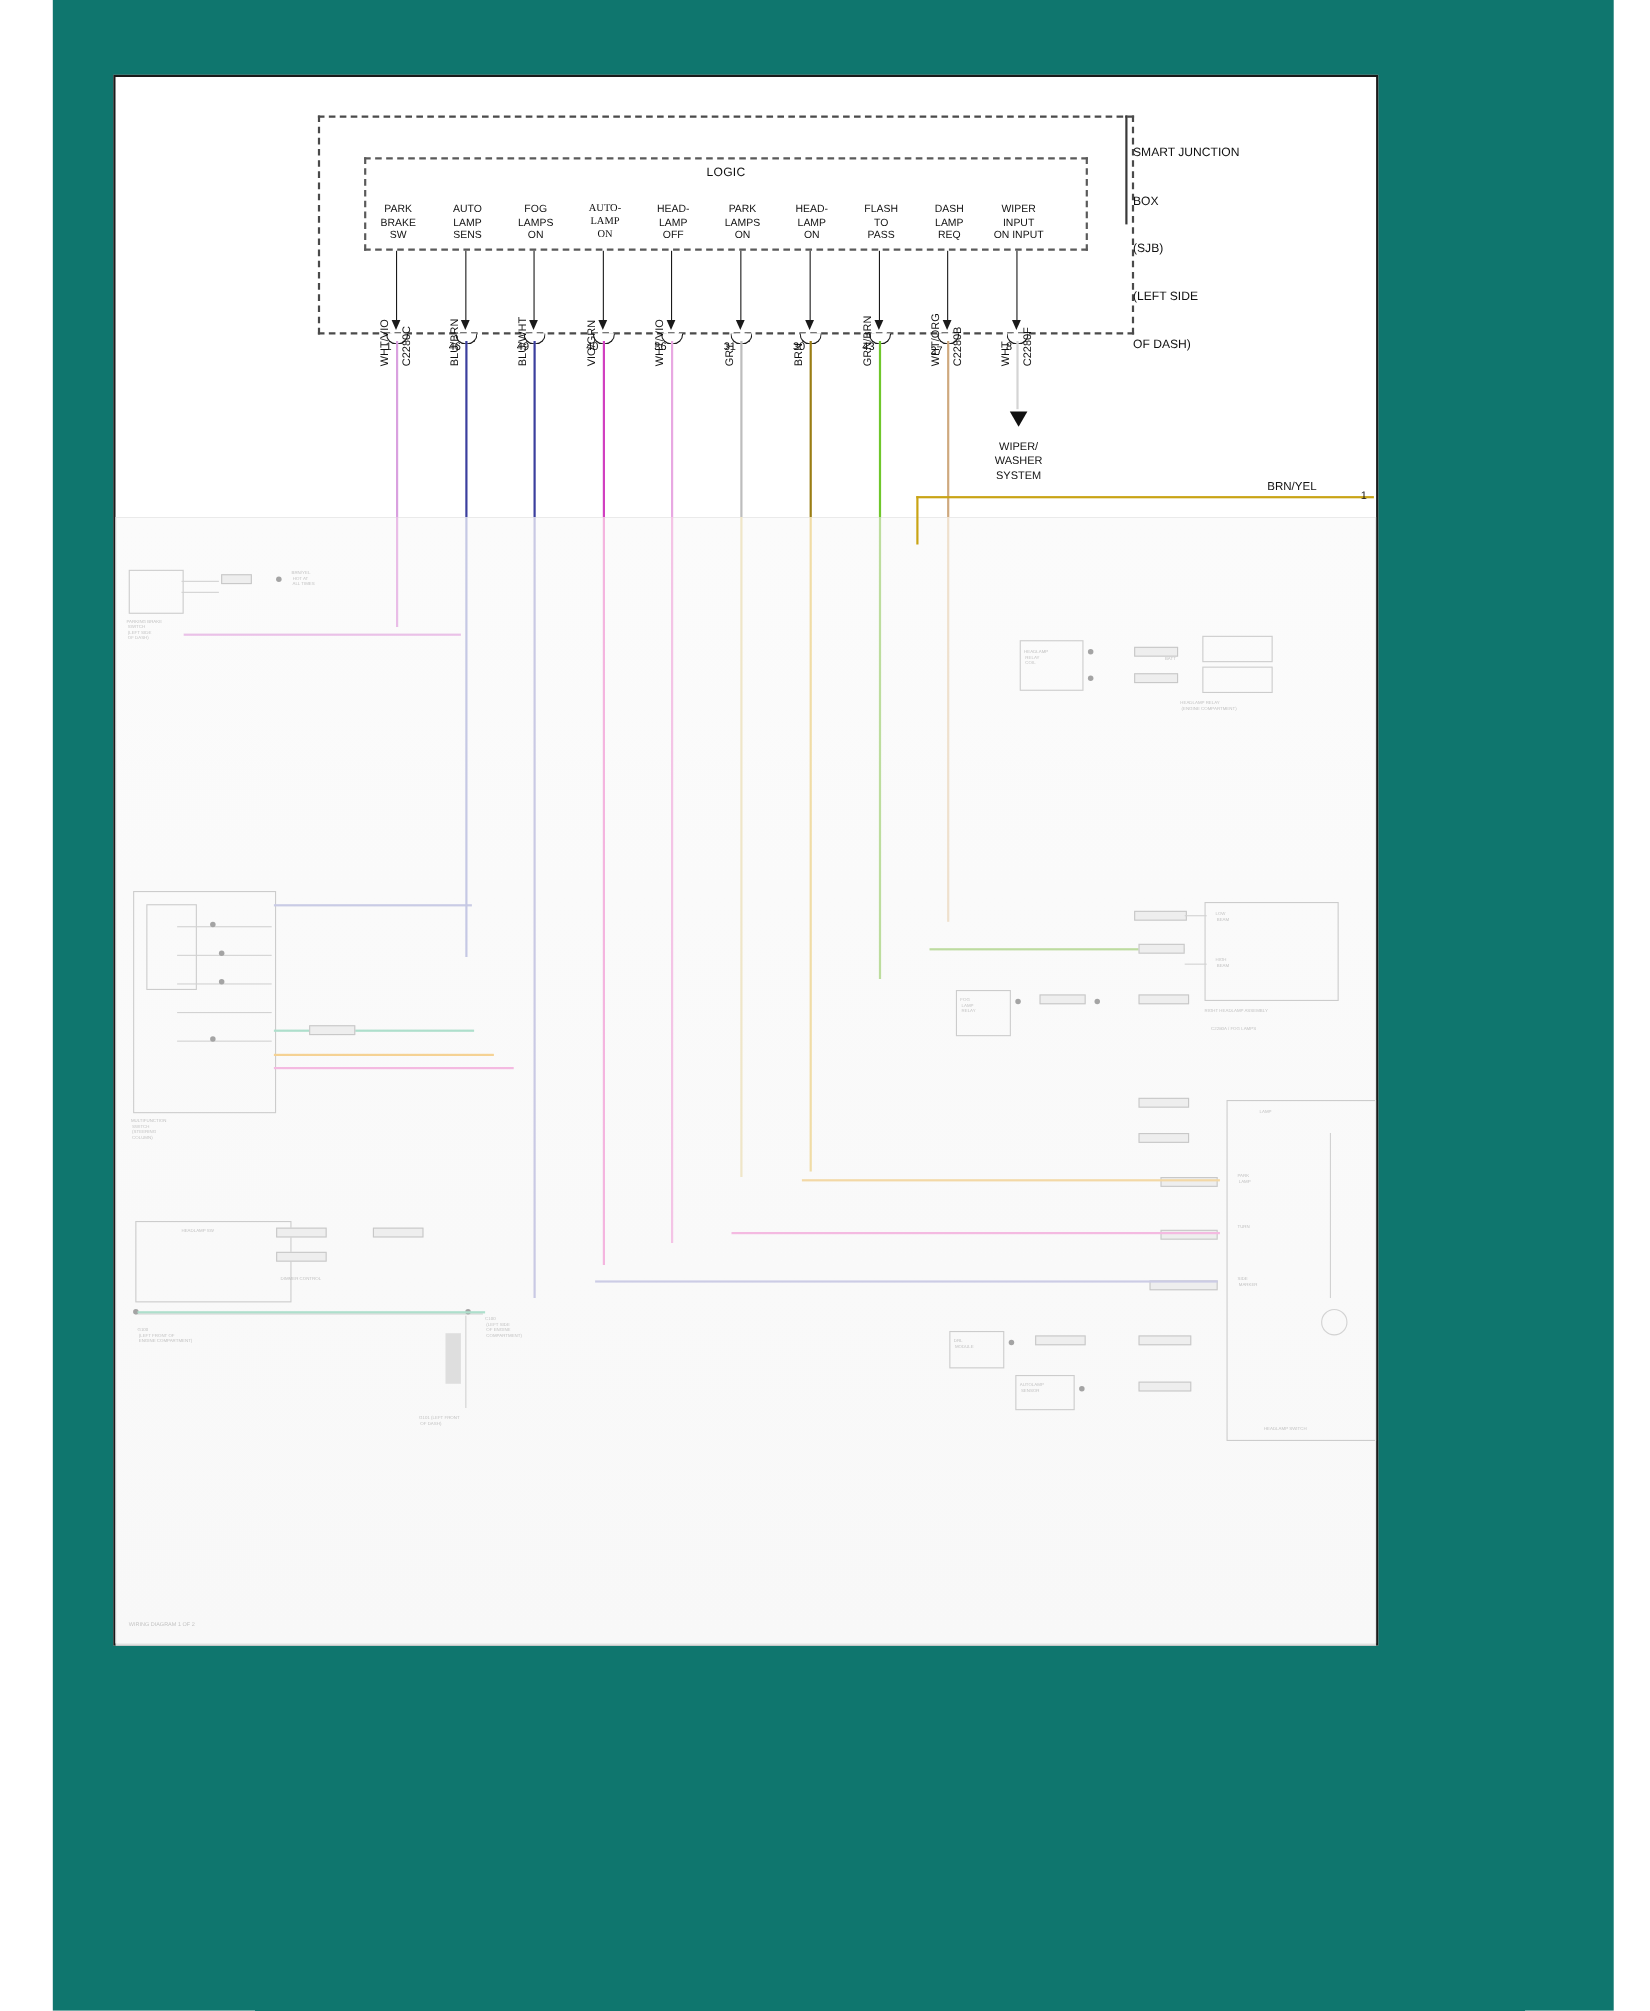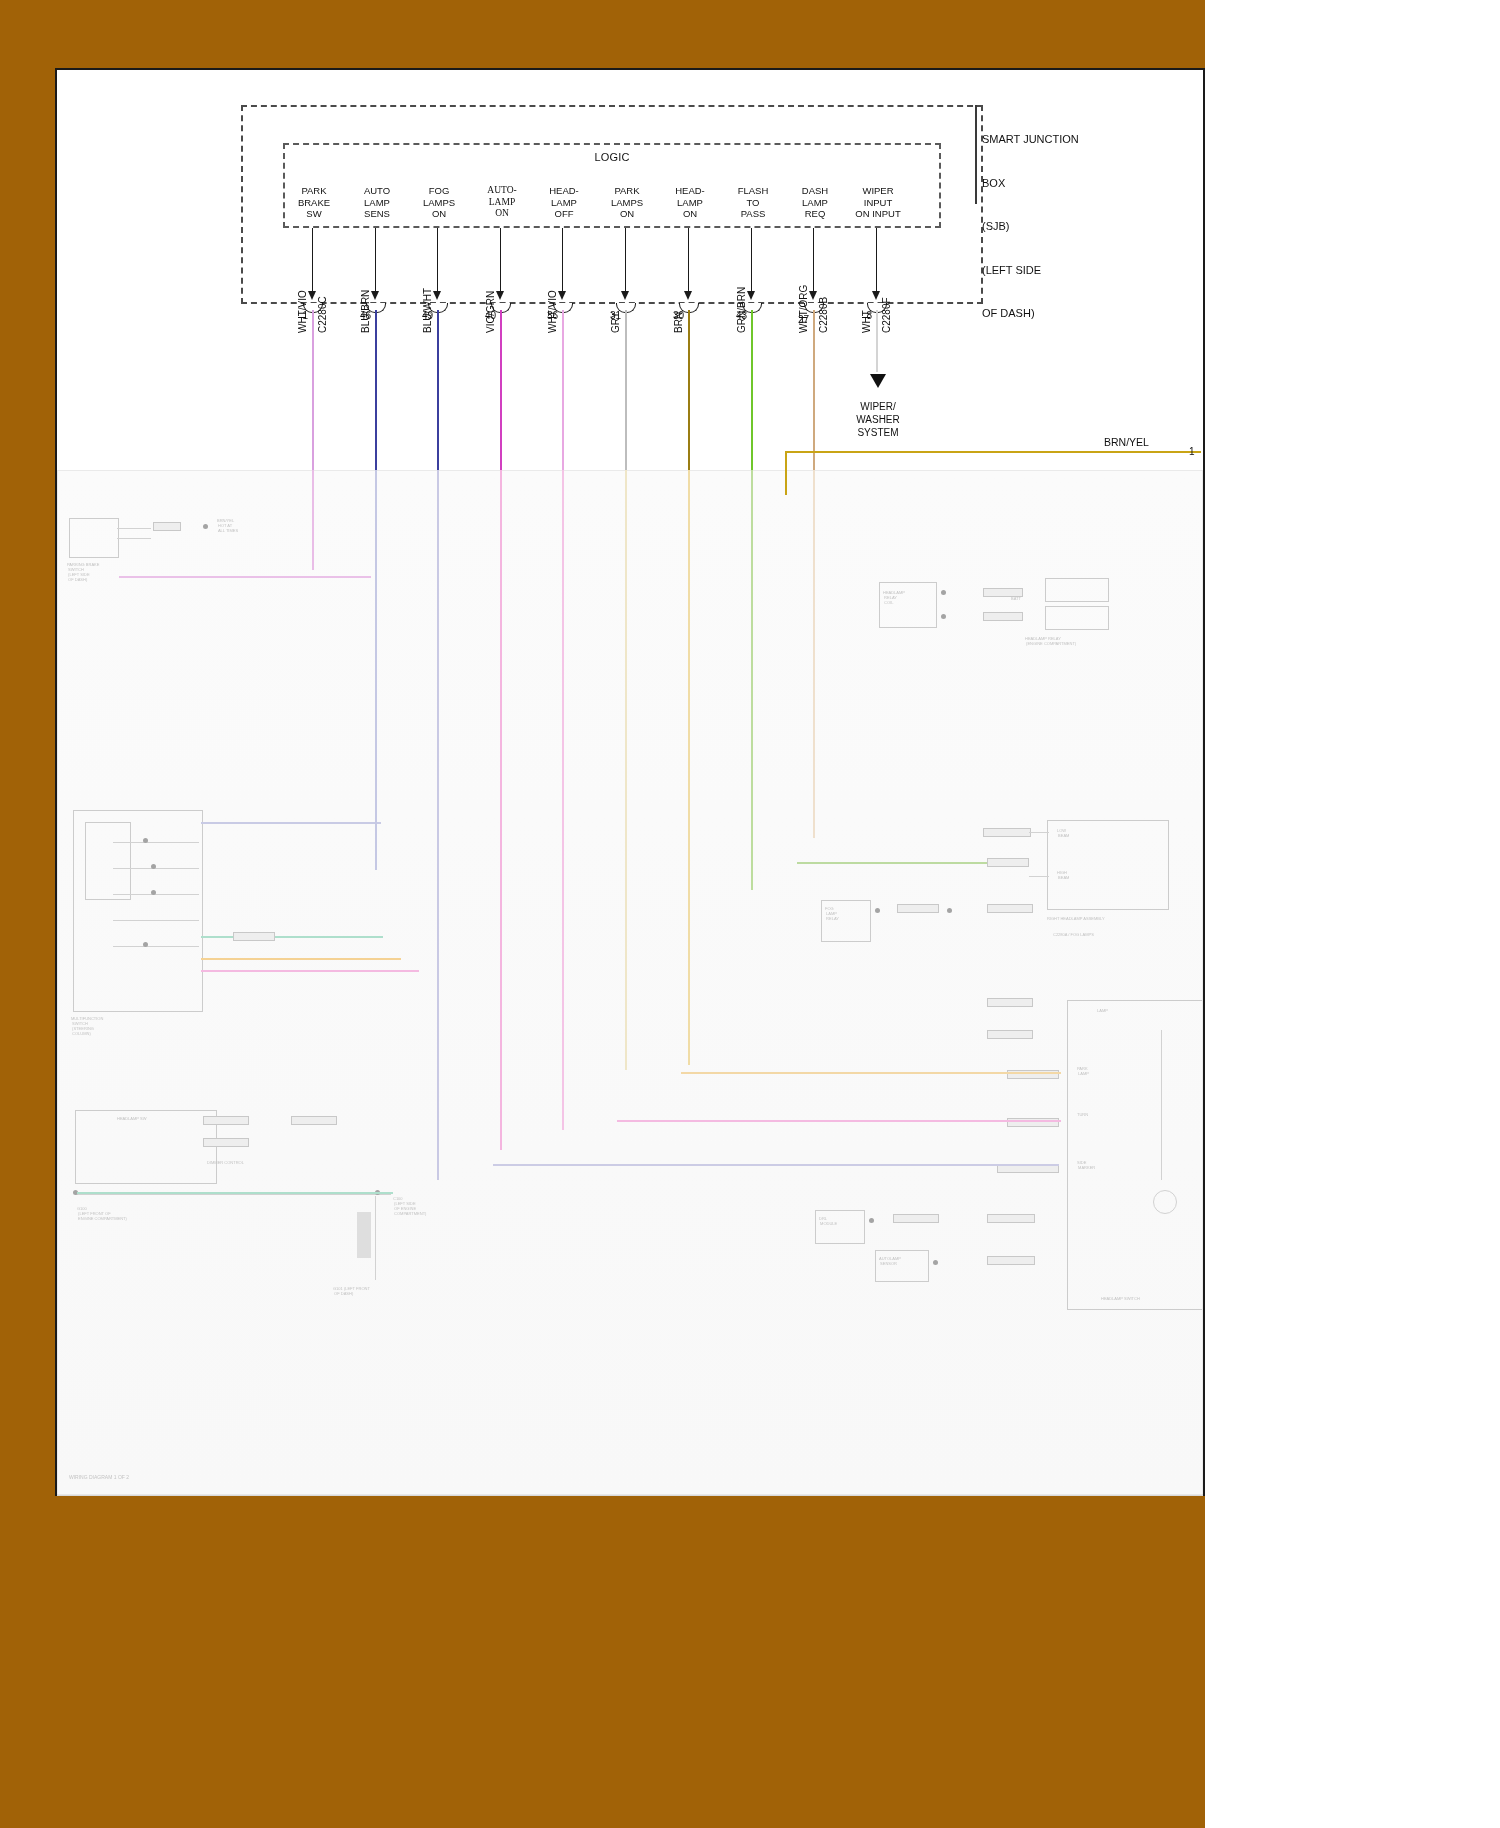--- a/index.html
+++ b/index.html
@@ -1,22 +1,23 @@
 <!DOCTYPE html>
 <html><head>
 <meta charset="utf-8">
 <title>SJB Wiring Diagram</title>
 <style>
   html,body{margin:0;padding:0;background:#ffffff;}
   body{font-family:"Liberation Sans",sans-serif;}
   #page{
     position:relative;
-    width:1205px;height:1828px;
-    background:#a16207;
+    width:1419px;height:1828px;
+    background:#0f766e;
     overflow:hidden;
+    margin-left:48px;
   }
   
   .frame-outer{
     position:absolute;left:55px;top:68px;width:1150px;height:1428px;
     border:2px solid #1a1a1a;background:#ffffff;box-sizing:border-box;
   }
   
   .ghost-panel{
     position:absolute;left:57px;top:470px;width:1146px;height:1026px;
     background:linear-gradient(180deg,#fbfbfb 0%,#f8f8f8 100%);

